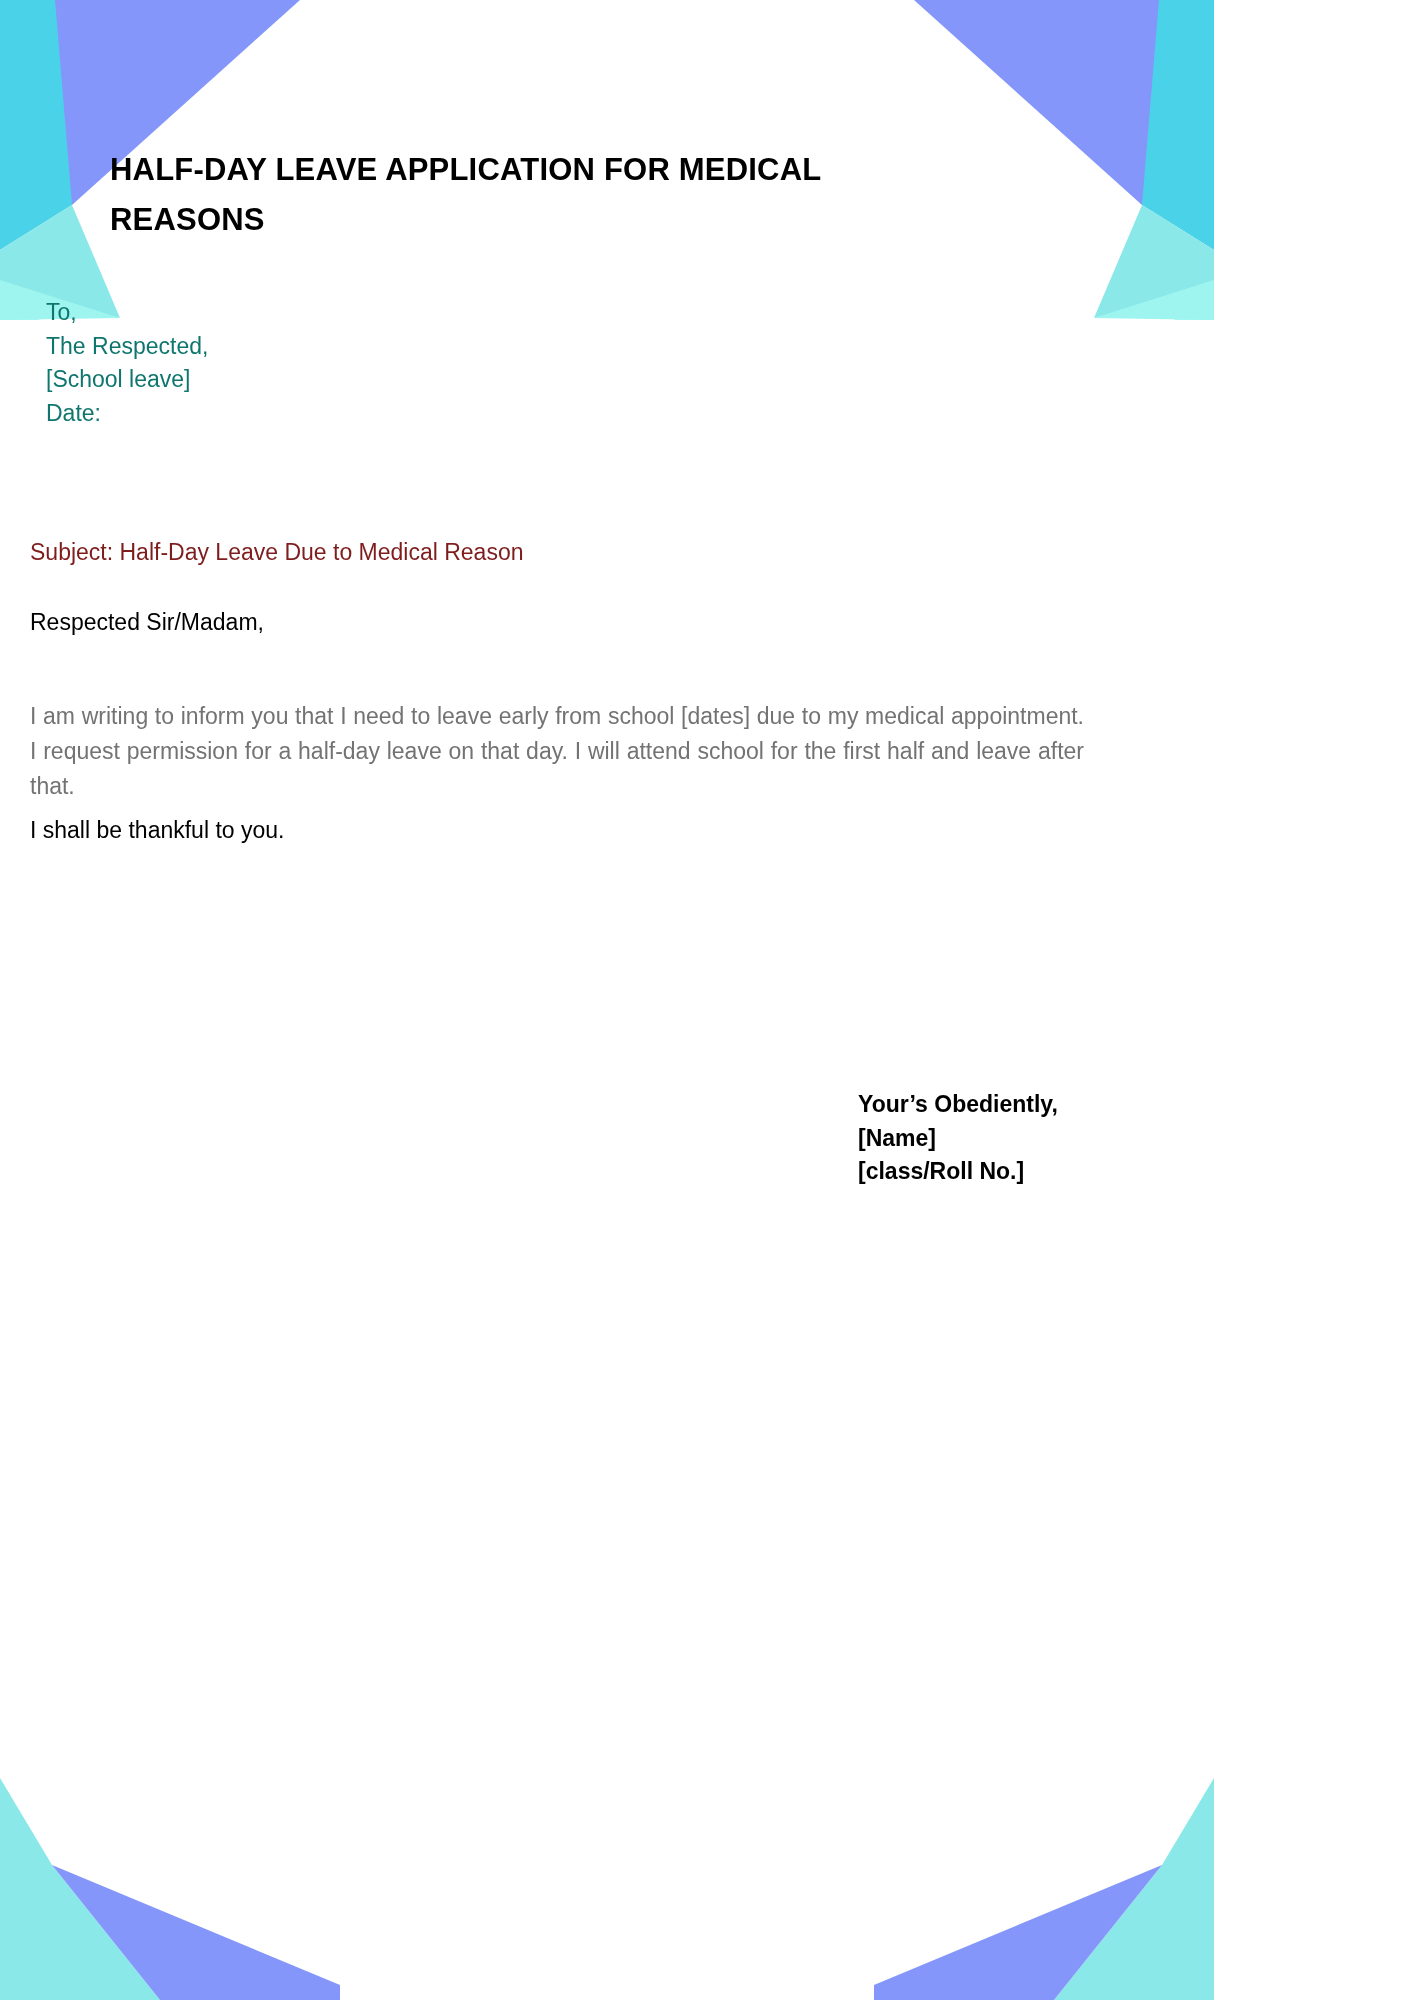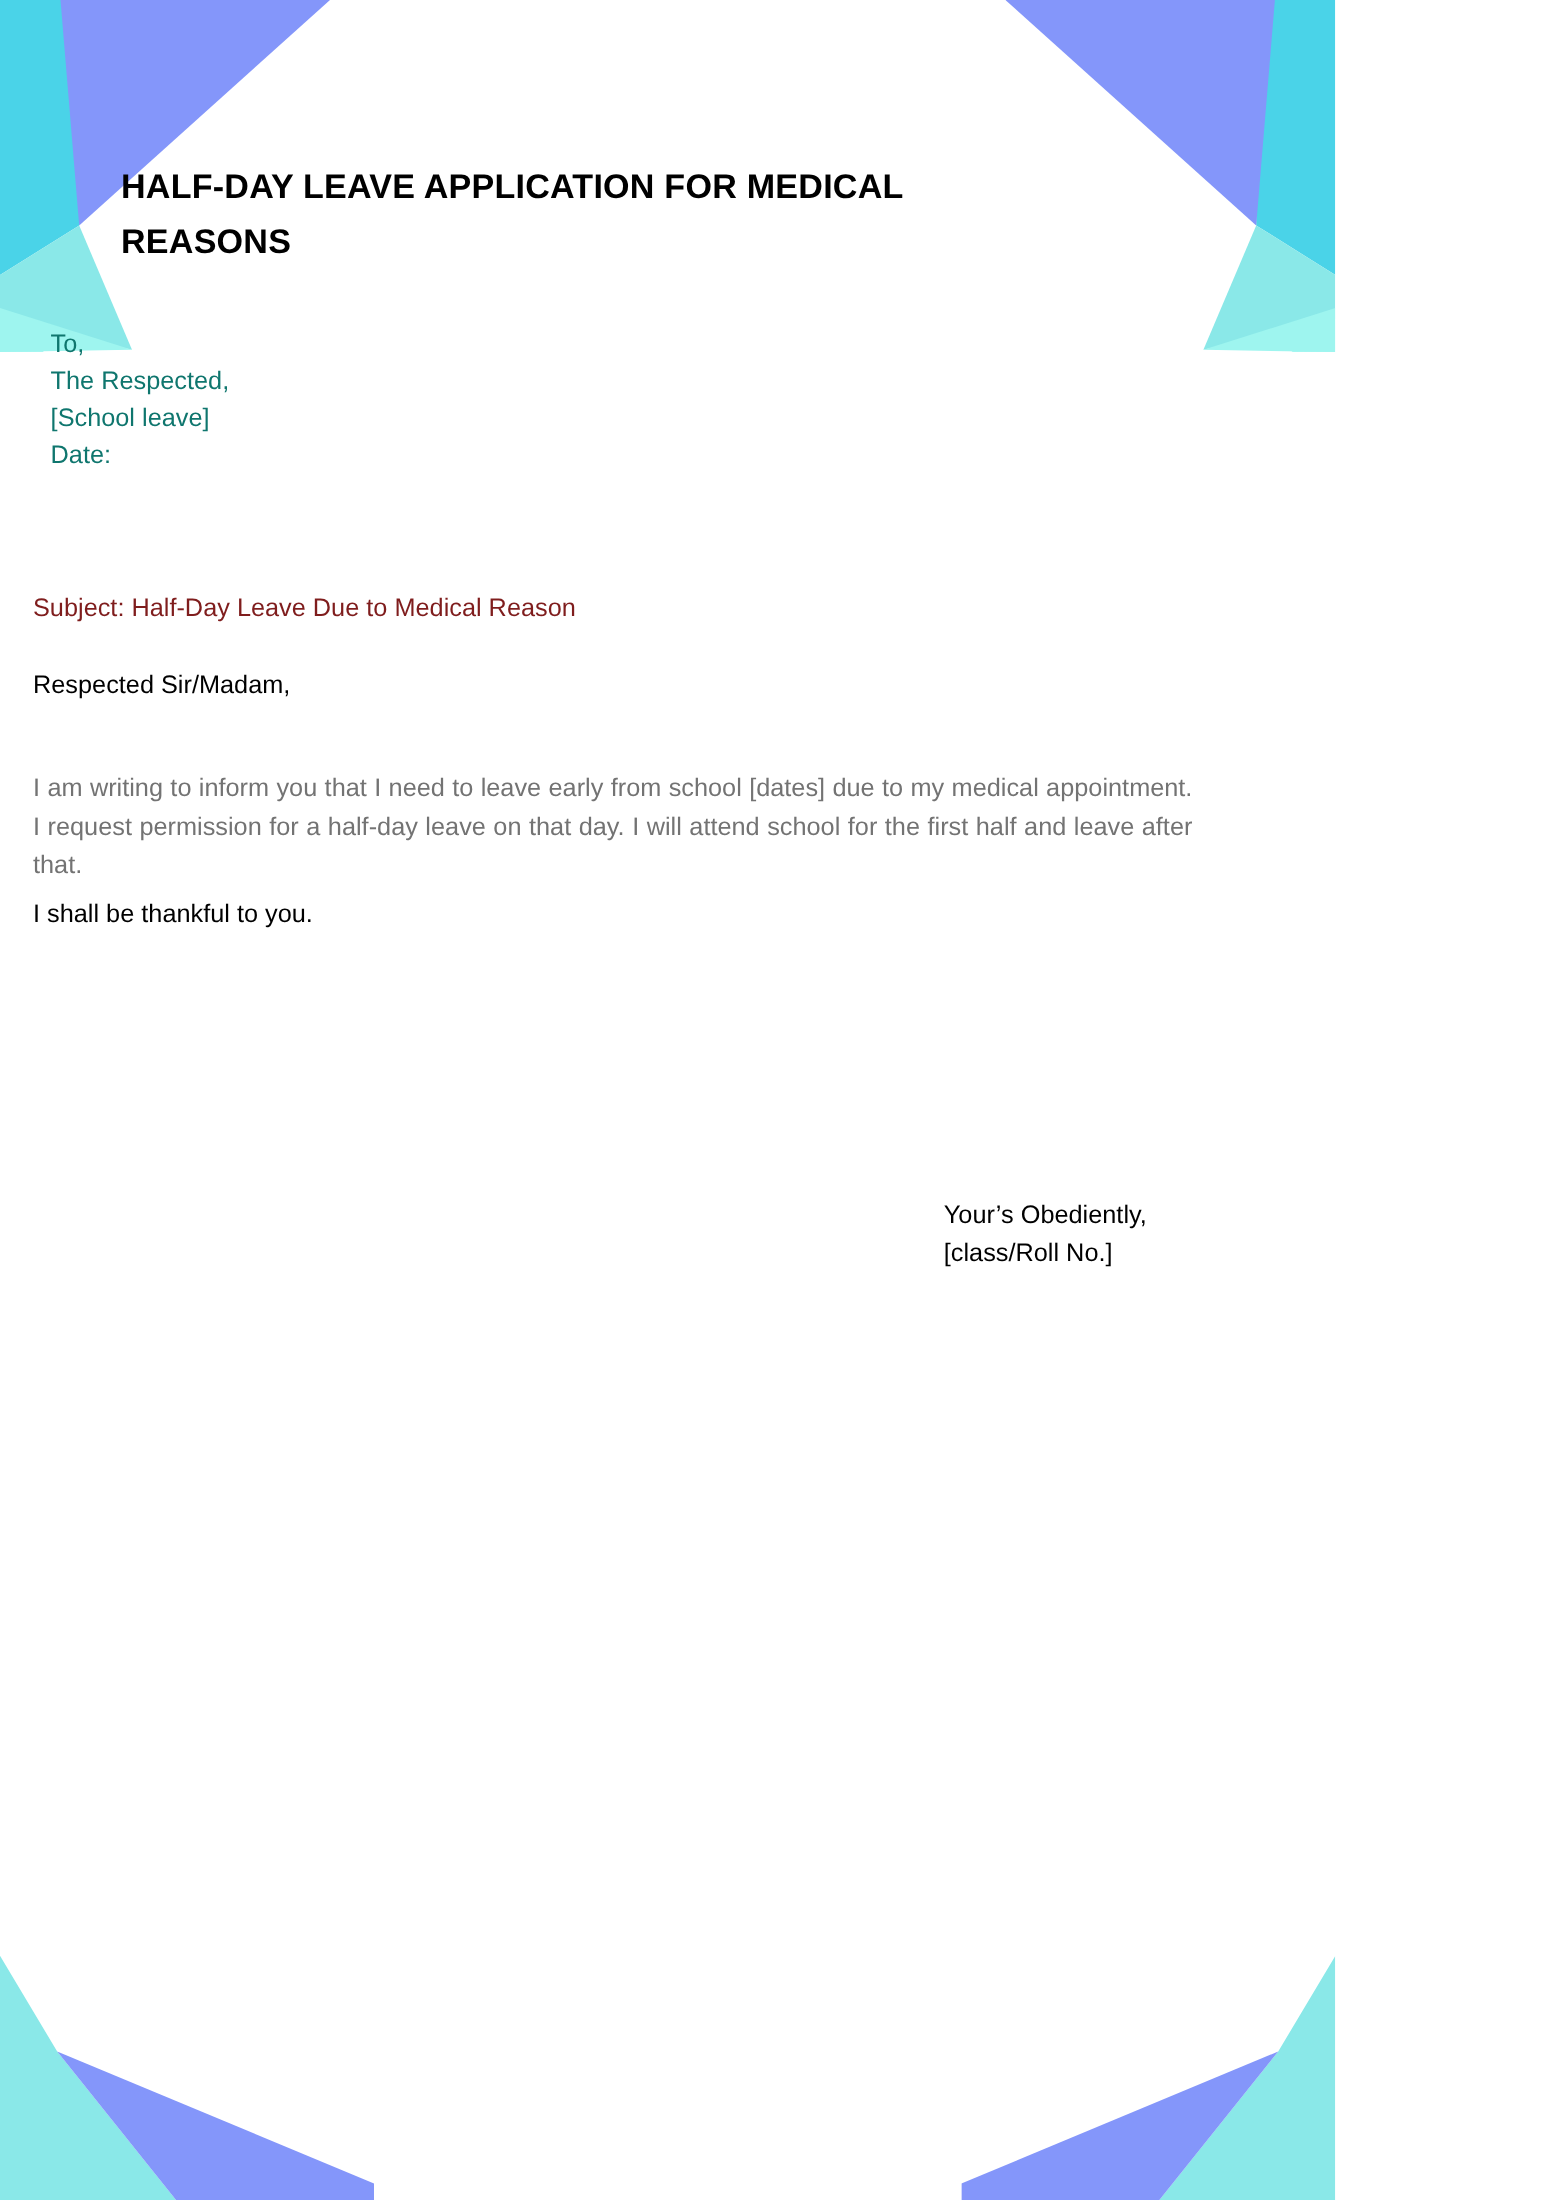--- a/index.html
+++ b/index.html
@@ -110,20 +110,21 @@
   }
 
   .signature-block {
     position: absolute;
     left: 858px;
     top: 1088px;
     width: 420px;
     font-size: 23px;
     line-height: 33.6px;
     color: #000000;
+    font-weight: bold;
   }
   .signature-block .line { display: block; white-space: pre; }
 </style>
 </head>
 <body>
 
 <div class="page">
 
   <svg class="corner-art corner-tl" viewBox="0 0 300 320" preserveAspectRatio="none" aria-hidden="true">
     <polygon points="0,0 72,0 72,205 0,250" fill="#4ad3e8"></polygon>
@@ -165,17 +166,18 @@
     <div class="subject-line">Subject: Half-Day Leave Due to Medical Reason</div>
 
     <div class="salutation">Respected Sir/Madam,</div>
 
     <p class="body-para">I am writing to inform you that I need to leave early from school [dates] due to my medical appointment. I request permission for a half-day leave on that day. I will attend school for the first half and leave after that.</p>
 
     <div class="closing-thanks">I shall be thankful to you.</div>
 
     <div class="signature-block">
       <span class="line">Your’s Obediently,</span>
+      <span class="line">[Name]</span>
       <span class="line">[class/Roll No.]</span>
     </div>
 
   </div>
 </div>
 
 </body></html>

